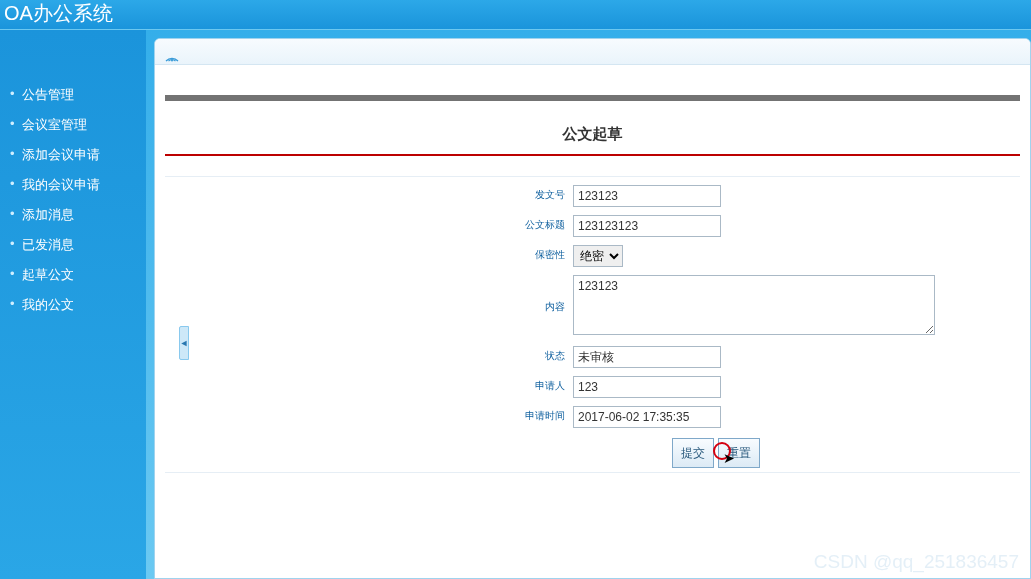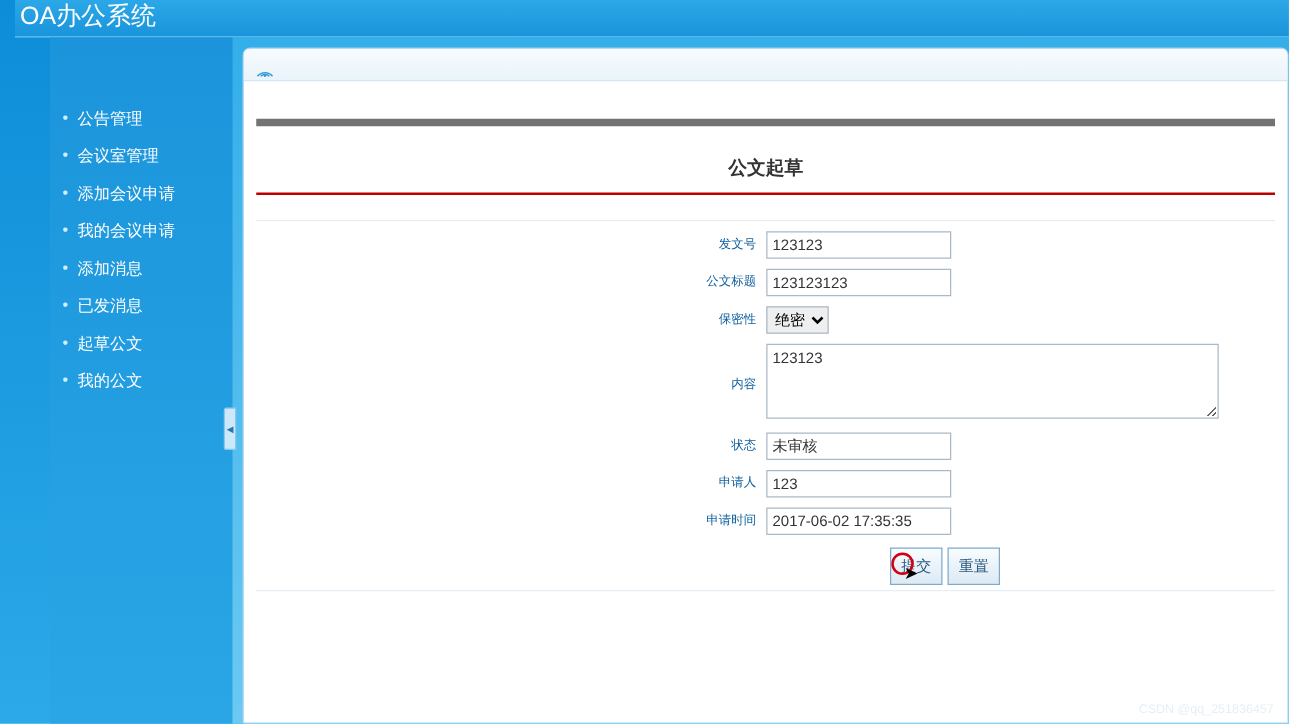--- a/index.html
+++ b/index.html
@@ -14,32 +14,30 @@
     }
     
     .header {
       height: 30px;
       background: linear-gradient(to bottom, #2ca8e8, #1a94db);
       color: #fff;
       font-size: 20px;
       padding-left: 4px;
       line-height: 26px;
       border-bottom: 1px solid #6cc8f0;
-      margin-left: 12px;
     }
     .layout {
       display: flex;
       height: calc(100% - 30px);
     }
     
     .sidebar {
       width: 146px;
       background: linear-gradient(to bottom, #1b94db 0%, #2aa6e6 100%);
       padding-top: 50px;
-      margin-left: 40px;
     }
     .sidebar ul { list-style: none; }
     .sidebar li {
       color: #fff;
       padding: 6px 0 6px 22px;
       cursor: pointer;
       font-size: 13px;
       position: relative;
     }
     .sidebar li::before {
@@ -195,21 +193,21 @@
       position: absolute;
       left: 10px; top: 8px;
       font-size: 14px;
       color: #000;
     }
     .watermark {
       position: absolute;
       right: 12px;
       bottom: 6px;
       color: #d9e9f4;
-      font-size: 10px;
+      font-size: 19px;
       opacity: 0.7;
       z-index: 20;
     }
   </style>
 </head>
 <body>
 
 <div class="header">
   <span>OA办公系统</span>
 </div>

